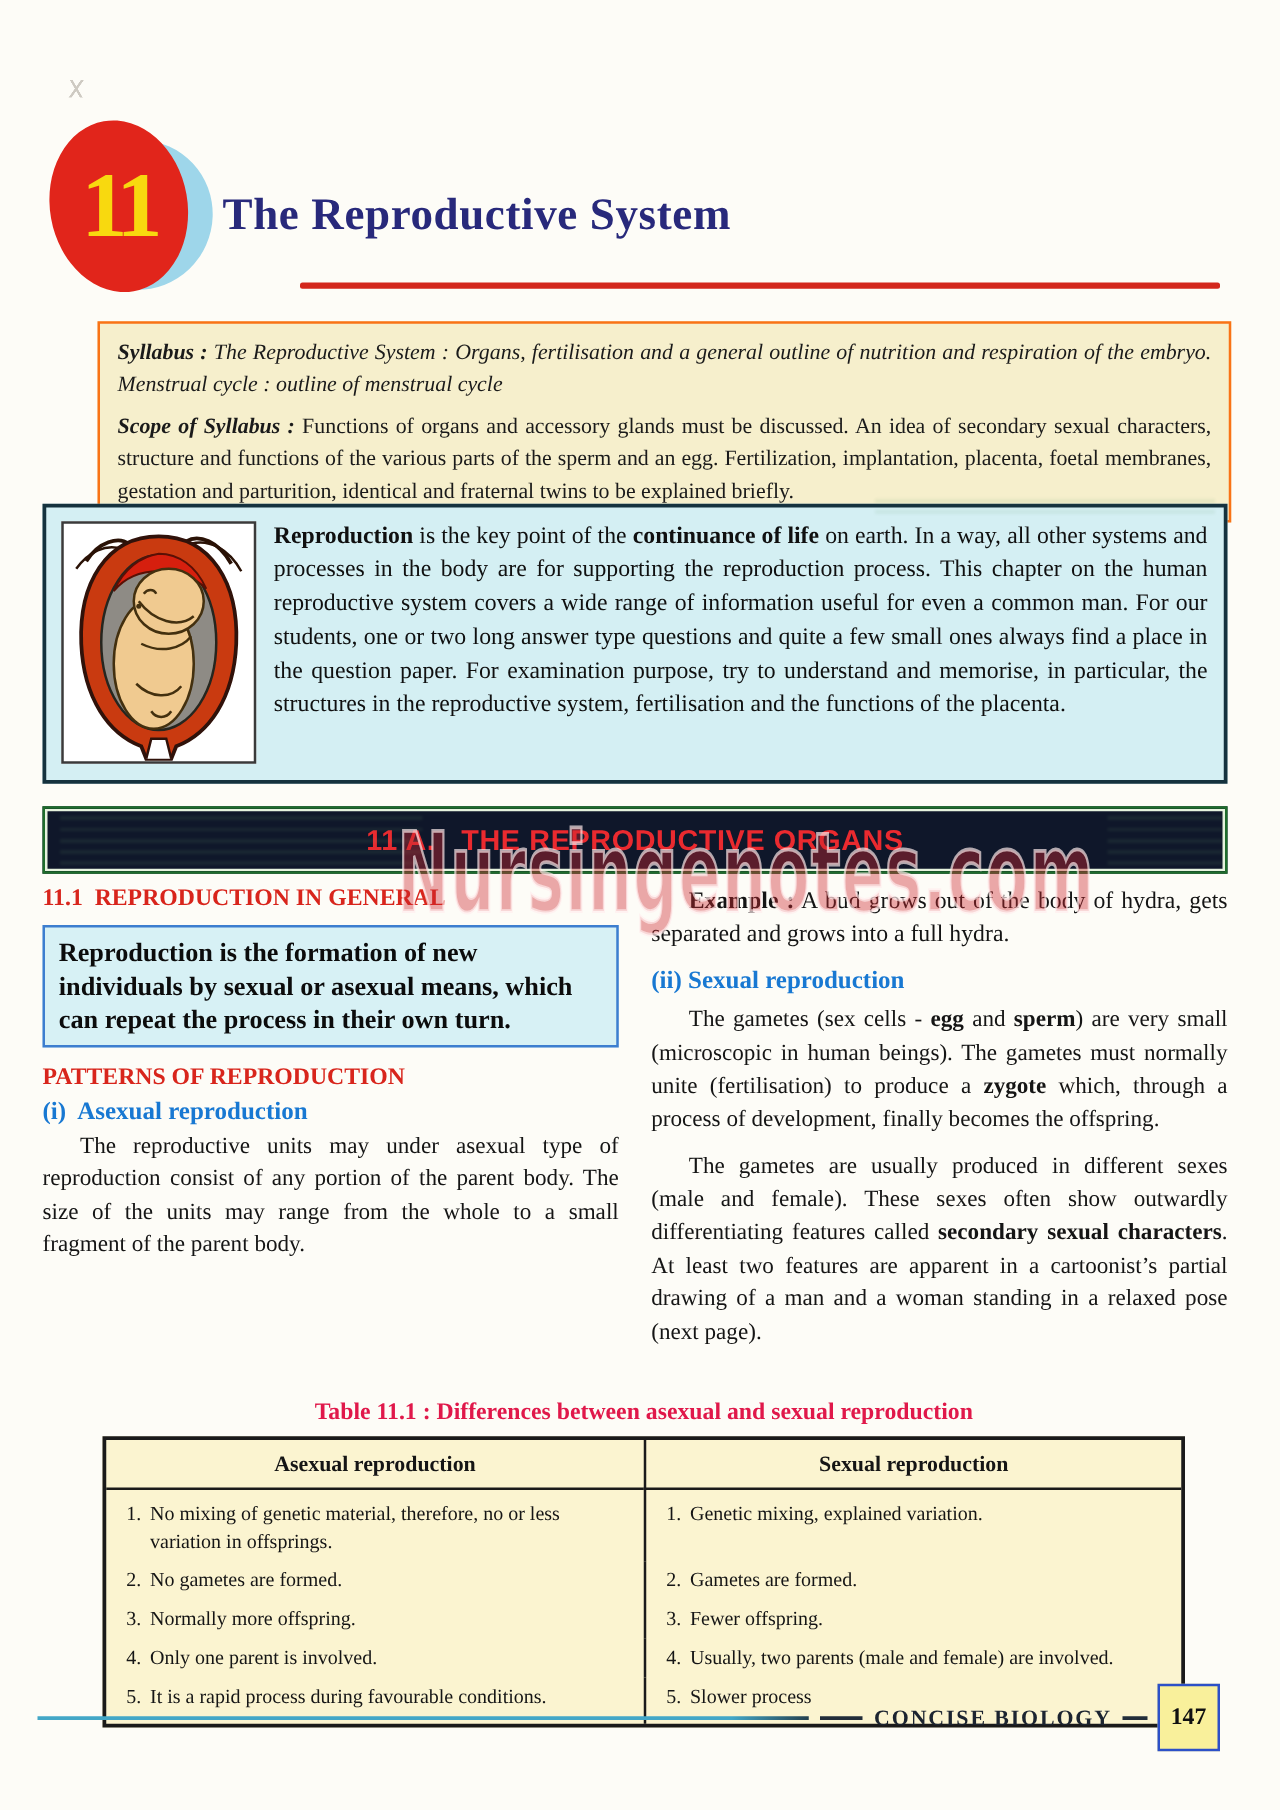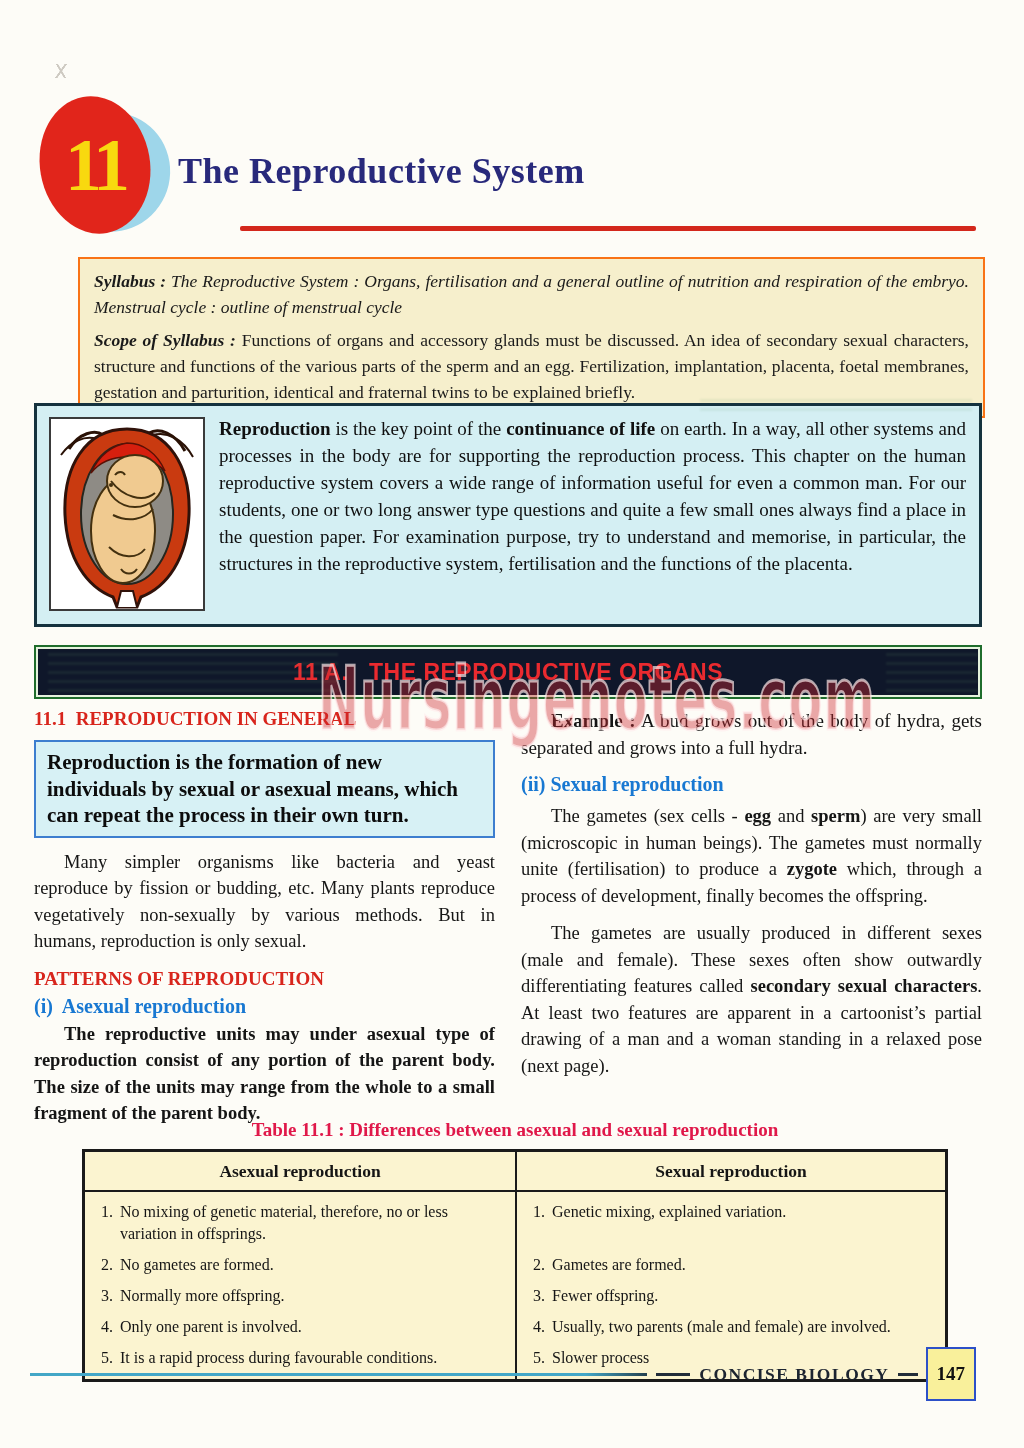--- a/index.html
+++ b/index.html
@@ -124,24 +124,23 @@
     <span>11 A.   THE REPRODUCTIVE ORGANS</span>
   </div>
 
   <div class="ghost" style="left:48px;top:652px;width:290px;height:40px;"></div>
   <div class="ghost" style="left:886px;top:652px;width:92px;height:40px;"></div>
   <div class="ghost" style="left:700px;top:397px;width:272px;height:14px;"></div>
 
   <div class="col col-left">
     <h2 class="h-red">11.1  REPRODUCTION IN GENERAL</h2>
     <div class="def-box">Reproduction is the formation of new individuals by sexual or asexual means, which can repeat the process in their own turn.</div>
-    <p class="body">Many simpler organisms like bacteria and yeast reproduce by fission or budding, etc. Many plants reproduce vegetatively non-sexually by various methods. But in humans, reproduction is only sexual.</p>
     <h3 class="h-red mt">PATTERNS OF REPRODUCTION</h3>
     <h4 class="h-blue">(i)  Asexual reproduction</h4>
-    <p class="body tight" style="margin-top:0;font-weight:bold;">The reproductive units may under asexual type of reproduction consist of any portion of the parent body. The size of the units may range from the whole to a small fragment of the parent body.</p>
+    <p class="body tight" style="margin-top:0;">The reproductive units may under asexual type of reproduction consist of any portion of the parent body. The size of the units may range from the whole to a small fragment of the parent body.</p>
   </div>
 
   <div class="col col-right">
     <p class="body" style="margin-top:0;font-size:19px;"><b>Example :</b><span> A bud grows out of the body of hydra, gets separated and grows into a full hydra.</span></p>
     <h4 class="h-blue" style="margin:12px 0 4px;">(ii) Sexual reproduction</h4>
     <p class="body tight"><span>The gametes (sex cells - </span><b>egg</b><span> and </span><b>sperm</b><span>) are very small (microscopic in human beings). The gametes must normally unite (fertilisation) to produce a </span><b>zygote</b><span> which, through a process of development, finally becomes the offspring.</span></p>
     <p class="body"><span>The gametes are usually produced in different sexes (male and female). These sexes often show outwardly differentiating features called </span><b>secondary sexual characters</b><span>. At least two features are apparent in a cartoonist’s partial drawing of a man and a woman standing in a relaxed pose (next page).</span></p>
   </div>
 
   <div class="table-wrap">

